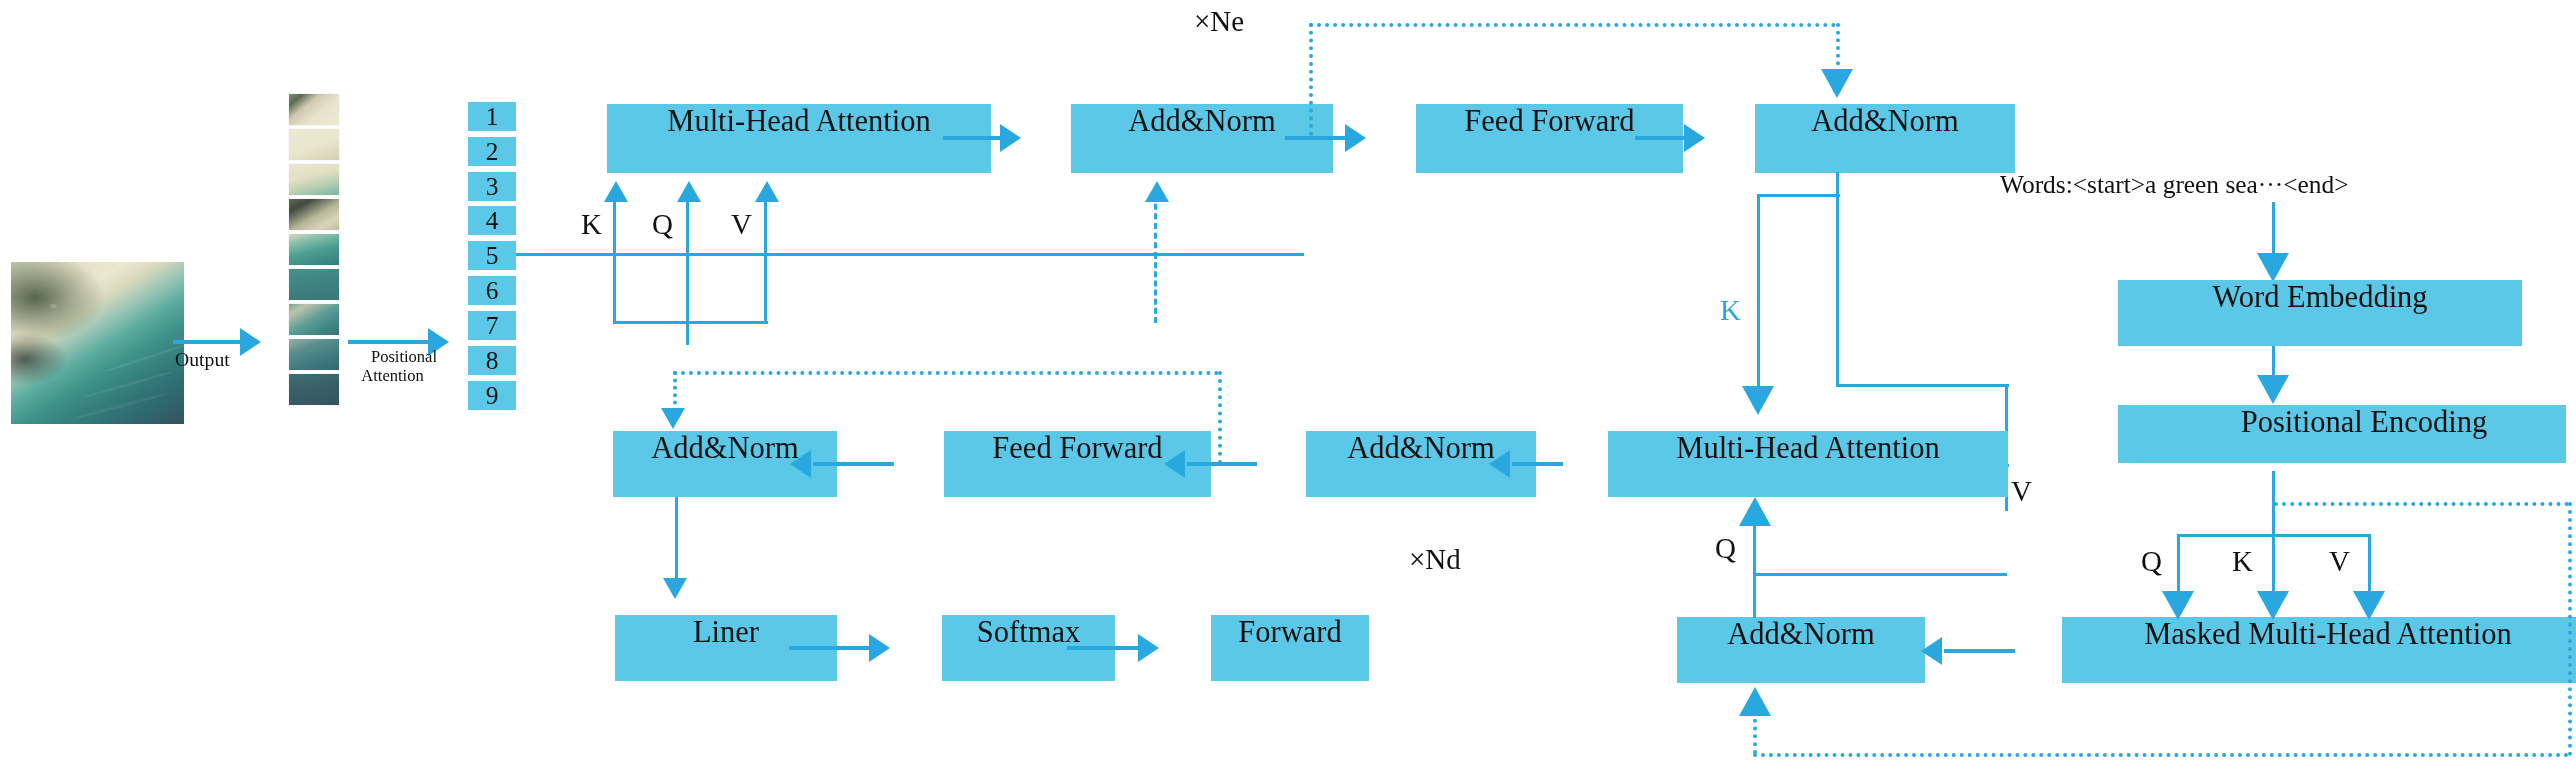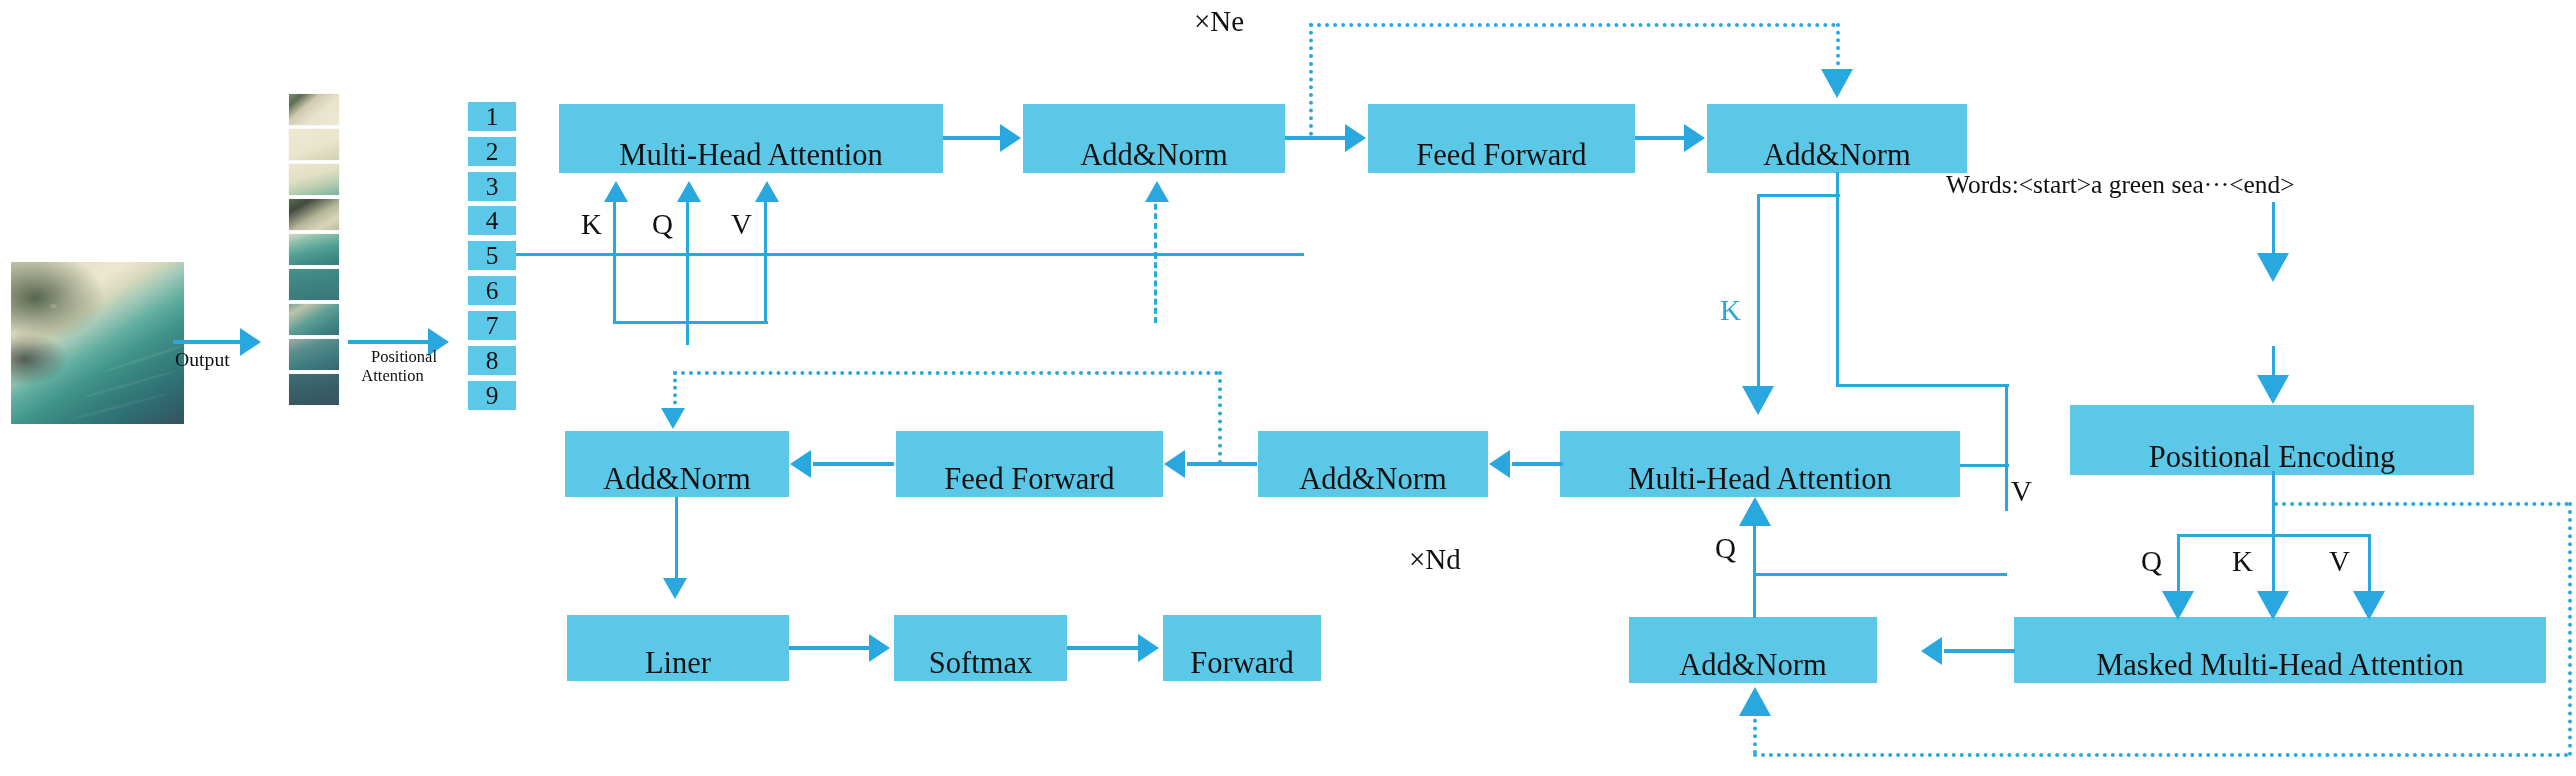--- a/index.html
+++ b/index.html
@@ -1,22 +1,22 @@
 <!DOCTYPE html>
 <html style="font-size:10.2px"><head>
 <meta charset="utf-8">
 <style>
   html,body{margin:0;padding:0;background:#ffffff;}
   body{width:2576px;height:776px;position:relative;overflow:hidden;
        font-family:"Liberation Serif","DejaVu Serif",serif;}
   #stage{position:absolute;left:0;top:0;width:2576px;height:776px;}
 
-  .blk{position:absolute;background:#5BC8E8;display:flex;align-items:flex-end;
+  .blk{position:absolute;background:#5BC8E8;display:flex;align-items:flex-start;
        justify-content:center;color:#111;white-space:nowrap;
-       font-family:"Liberation Serif","DejaVu Serif",serif;}
+       font-family:"Liberation Serif","DejaVu Serif",serif;margin-left:48px;}
   .blk.big{font-size:30.5px;}
   .numblk{position:absolute;background:#5BC8E8;display:flex;align-items:center;
           justify-content:center;font-size:25.4px;color:#111;
           font-family:"Liberation Serif","DejaVu Serif",serif;}
   .lbl{position:absolute;color:#111;white-space:nowrap;
        font-family:"Liberation Serif","DejaVu Serif",serif;}
   .lbl.kqv{font-size:29px;}
   .lbl.kblue{color:#2BA7DC;}
   .lbl.small{font-size:16.5px;text-align:center;line-height:1.05;white-space:normal;}
   .lbl.nlab{font-size:29px;}
@@ -229,28 +229,31 @@
     <span>Masked Multi-Head Attention</span>
   </div>
   <div class="hl" style="left:1944px;top:649px;width:71px;"></div>
   <div class="ar l" style="left:1921px;top:637px;"></div>
 
   <div class="vl thin" style="left:1753px;top:521px;height:97px;"></div>
   <div class="ar ubig" style="left:1739px;top:497px;"></div>
   <div class="hl thin" style="left:1753px;top:573px;width:254px;"></div>
   <div class="lbl kqv" style="left:1715px;top:532px;">Q</div>
 
-  <div class="lbl words" style="left:1946px;top:170px;">Words:&lt;start&gt;a green sea···&lt;end&gt;</div>
+  <div class="lbl words" style="left:2000px;top:170px;">Words:&lt;start&gt;a green sea···&lt;end&gt;</div>
   <div class="vl thin" style="left:2272px;top:202px;height:64px;"></div>
   <div class="ar dbig" style="left:2257px;top:253px;"></div>
 
+  <div class="blk big" style="left:2070px;top:280px;width:404px;height:66px;">
+    <span>Word Embedding</span>
+  </div>
   <div class="vl thin" style="left:2272px;top:346px;height:39px;"></div>
   <div class="ar dbig" style="left:2257px;top:375px;"></div>
 
-  <div class="blk big" style="left:2070px;top:405px;width:404px;height:70px;">
+  <div class="blk big" style="left:2070px;top:405px;width:404px;height:58px;padding-left:44px;">
     <span>Positional Encoding</span>
   </div>
 
   <div class="vl thin" style="left:2272px;top:471px;height:127px;"></div>
   <div class="hl thin" style="left:2177px;top:534px;width:194px;"></div>
   <div class="vl thin" style="left:2177px;top:534px;height:62px;"></div>
   <div class="vl thin" style="left:2368px;top:534px;height:62px;"></div>
   <div class="ar dbig" style="left:2162px;top:591px;"></div>
   <div class="ar dbig" style="left:2257px;top:591px;"></div>
   <div class="ar dbig" style="left:2353px;top:591px;"></div>

